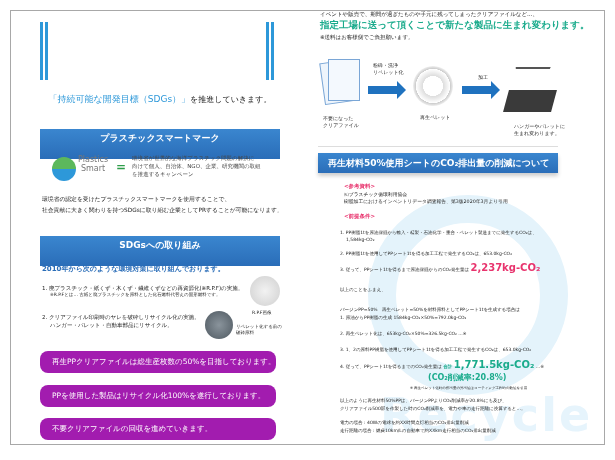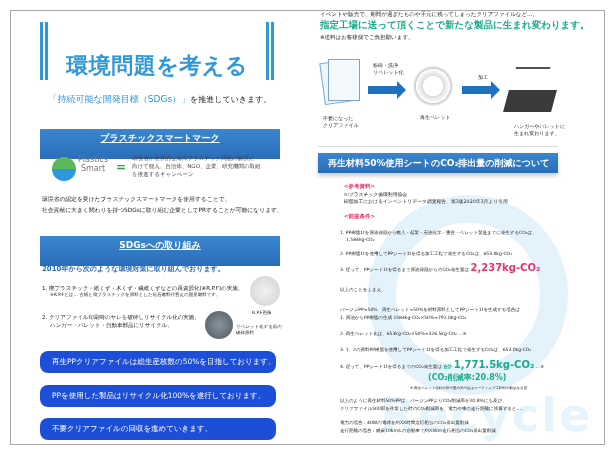--- a/index.html
+++ b/index.html
@@ -4,45 +4,44 @@
 <style>
   html, body { margin:0; padding:0; background:#ffffff; }
   body { width:615px; height:460px; position:relative; overflow:hidden; font-family:"DejaVu Sans", sans-serif; color:#222; }
   .frame { position:absolute; left:10px; top:10px; width:595px; height:435px; border:1px solid #a8a8a8; box-sizing:border-box; background:#fff; }
   .abs { position:absolute; }
   .title-wrap { position:absolute; left:42px; top:22px; width:230px; height:60px; }
   .title-bar { position:absolute; top:0; width:3px; height:58px; background:#2d98d9; }
   .title-line { position:absolute; left:0; width:100%; text-align:center; color:#2d98d9; font-weight:bold; font-size:22px; letter-spacing:0.5px; line-height:26px; white-space:nowrap; }
   .sub { position:absolute; left:40px; top:93px; width:240px; text-align:center; font-size:8px; white-space:nowrap; }
   .sub .hl { color:#2d98d9; font-size:9px; }
-  .sec-head { position:absolute; left:40px; width:240px; height:30px; background:linear-gradient(#3a86cf,#2a6db8); color:#fff; font-size:9px; font-weight:bold; text-align:center; line-height:19px;text-decoration:underline; }
+  .sec-head { position:absolute; left:40px; width:240px; height:30px; background:linear-gradient(#3a86cf,#2a6db8); color:#fff; font-size:9px; font-weight:bold; text-align:center; line-height:19px; }
   .small { font-size:6px; line-height:9px; white-space:nowrap; }
   .tiny { font-size:4.5px; line-height:6px; white-space:nowrap; }
-  .orange { position:absolute; left:40px; width:236px; height:22px; background:#1d4ed8; border-radius:8px; color:#fff; font-size:7.5px; line-height:22px; padding-left:12px; box-sizing:border-box; white-space:nowrap; }
+  .orange { position:absolute; left:40px; width:236px; height:22px; background:#a21caf; border-radius:8px; color:#fff; font-size:7.5px; line-height:22px; padding-left:12px; box-sizing:border-box; white-space:nowrap; }
   .ps-logo { position:absolute; left:52px; top:157px; width:24px; height:24px; border-radius:50%; background:linear-gradient(#5cb85c 50%, #2d98d9 50%); }
   .ps-text { position:absolute; left:78px; top:155px; font-size:8px; color:#777; line-height:9px;text-align:center; }
   .eq { position:absolute; left:116px; top:160px; font-size:12px; color:#2d9d4a; font-weight:bold; }
   .pellet-img { position:absolute; border-radius:50%; }
   .right-head { position:absolute; left:318px; top:153px; width:240px; height:20px; background:linear-gradient(#3a86cf,#2a6db8); color:#fff; font-size:9px; font-weight:bold; line-height:20px; padding-left:10px; box-sizing:border-box; box-shadow:0 3px 4px rgba(0,0,0,0.2); }
   .green-big { color:#1aab8c; font-weight:bold; }
   .red-big { color:#e8336d; font-weight:bold; font-size:10px; }
   .watermark-circle { position:absolute; left:368px; top:195px; width:200px; height:200px; border-radius:50%; border:28px solid #e4f3fb; box-sizing:border-box; }
   .watermark-text { position:absolute; left:380px; top:388px; font-size:46px; font-weight:bold; color:#e6f4fc; letter-spacing:2px;text-align:right; }
   .flow-arrow { position:absolute; height:8px; background:#1f72bf; }
   .flow-arrow::after { content:""; position:absolute; right:-8px; top:-5px; border-left:9px solid #1f72bf; border-top:9px solid transparent; border-bottom:9px solid transparent; }
 </style>
 </head>
 <body>
 
 <div class="frame"></div>
 
 <div class="title-wrap">
   <div class="title-bar" style="left:-2px;"></div>
   <div class="title-bar" style="left:3px;"></div>
-  <div class="title-line" style="top:31px;">環境問題を考える</div>
   <div class="title-bar" style="right:3px;"></div>
   <div class="title-bar" style="right:-2px;"></div>
 </div>
 
 <div class="sub">
   <span class="hl">「持続可能な開発目標（SDGs）」</span><span>を推進していきます。</span>
 </div>
 
 <div class="sec-head" style="top:129px;">プラスチックスマートマーク</div>
 

